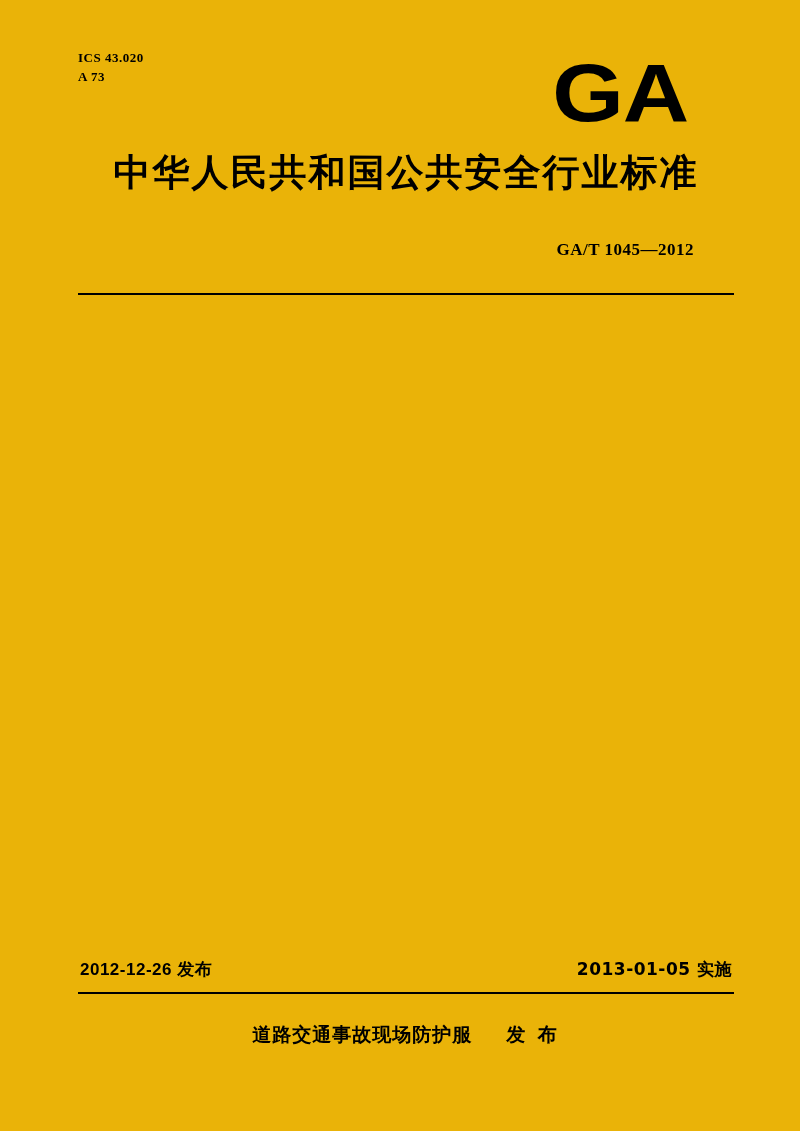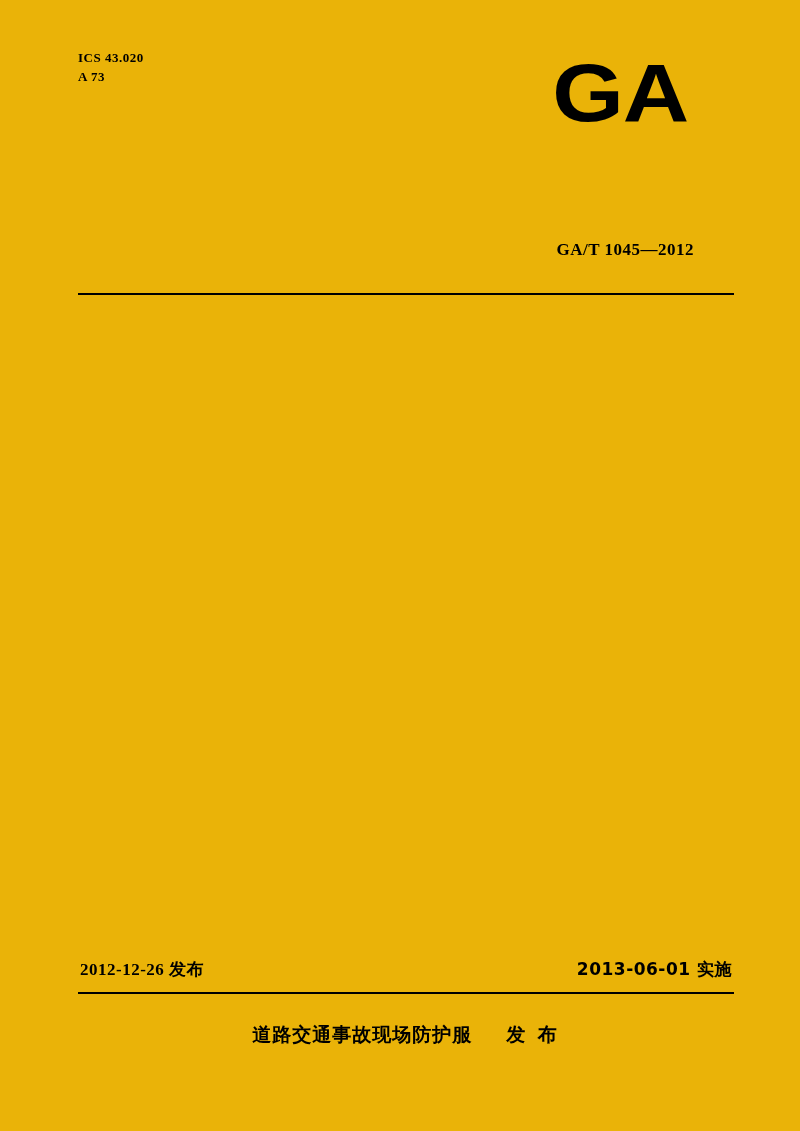--- a/index.html
+++ b/index.html
@@ -110,21 +110,21 @@
     font-family: "Liberation Serif", serif;
     font-weight: bold;
     font-size: 16px;
     letter-spacing: 0.3px;
   }
   
   .date-issue {
     position: absolute;
     left: 2px;
     top: 958px;
-    font-family: Liberation Serif, serif;
+    font-family: Liberation Sans, sans-serif;
     font-weight: bold;
     font-size: 17px;
     letter-spacing: 0.5px;
   }
   .date-effective {
     position: absolute;
     right: 2px;
     top: 958px;
     font-family: "DejaVu Sans", "Liberation Sans", sans-serif;
     font-weight: bold;
@@ -154,29 +154,30 @@
 <div class="page">
   <div class="content">
 
     <div class="ics-block">
       <div>ICS 43.020</div>
       <div>A 73</div>
     </div>
 
     <div class="ga-logo">GA</div>
 
+    <div class="cn-header">中华人民共和国公共安全行业标准</div>
 
     <div class="std-no">GA/T 1045—2012</div>
 
     <div class="rule-top"></div>
 
 
     <div class="rule-bottom"></div>
 
     <div class="date-issue">2012-12-26 发布</div>
-    <div class="date-effective">2013-06-01 实施</div>
+    <div class="date-effective">2013-01-05 实施</div>
 
     <div class="publisher">
       <span>道路交通事故现场防护服</span><span class="pub-verb">发 布</span>
     </div>
 
   </div>
 </div>
 
 </body></html>

